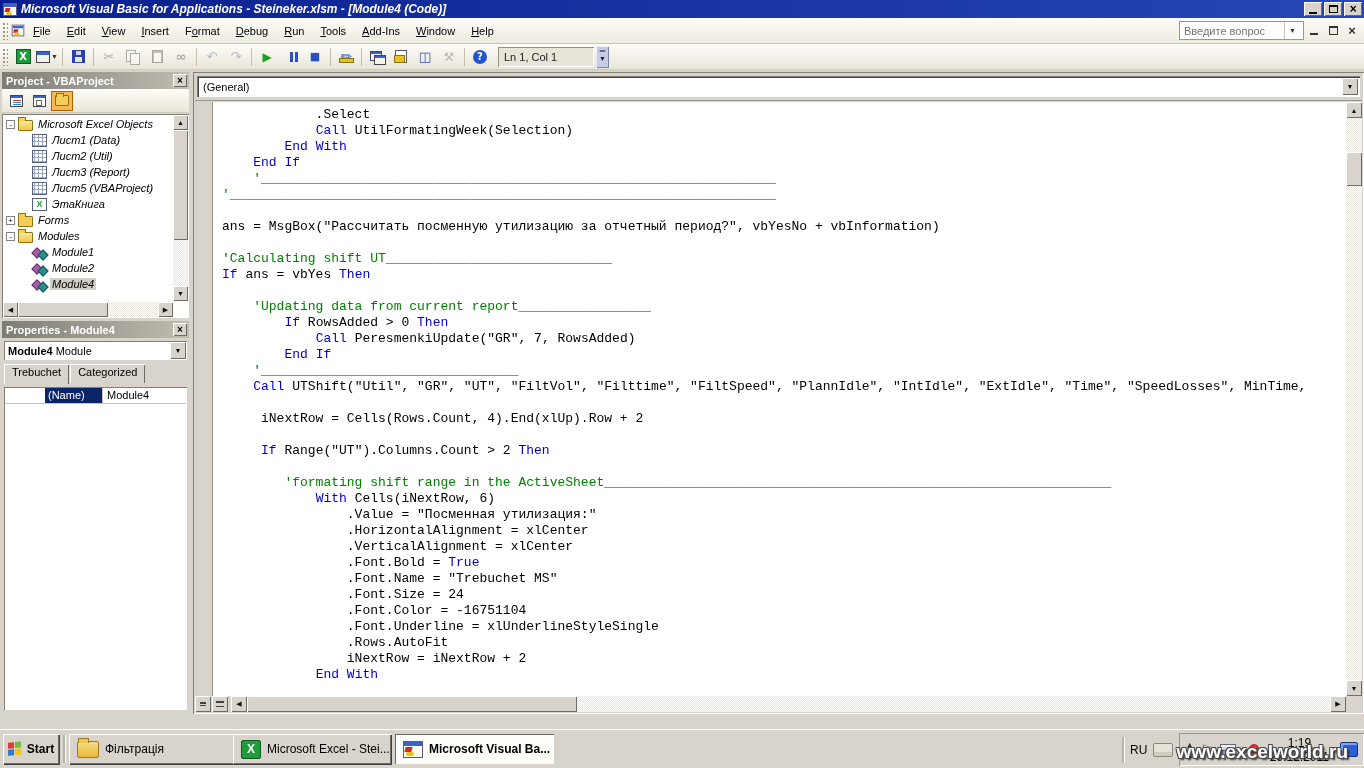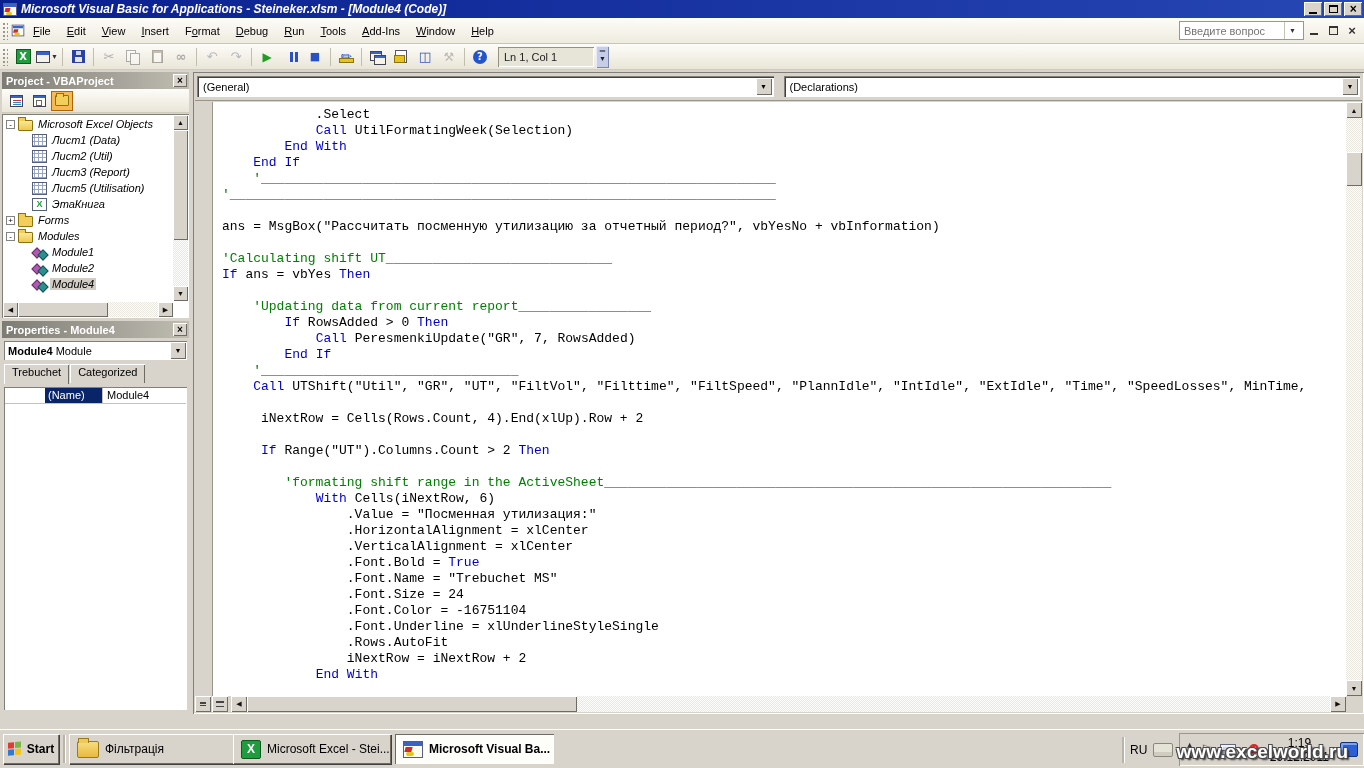--- a/index.html
+++ b/index.html
@@ -331,21 +331,21 @@
           <div class="tree-row" style="padding-left: 28px;">
             <span class="ti ti-sheet"></span>
             <span class="lbl">Лист2 (Util)</span>
           </div>
           <div class="tree-row" style="padding-left: 28px;">
             <span class="ti ti-sheet"></span>
             <span class="lbl">Лист3 (Report)</span>
           </div>
           <div class="tree-row" style="padding-left: 28px;">
             <span class="ti ti-sheet"></span>
-            <span class="lbl">Лист5 (Utilisation)</span>
+            <span class="lbl">Лист5 (VBAProject)</span>
           </div>
           <div class="tree-row" style="padding-left: 28px;">
             <span class="ti ti-workbook">X</span>
             <span class="lbl">ЭтаКнига</span>
           </div>
           <div class="tree-row" style="padding-left: 2px;">
             <span class="expander">+</span>
             <span class="ti ti-folder"></span>
             <span class="lbl">Forms</span>
           </div>
@@ -400,24 +400,20 @@
             <span class="pval">Module4</span>
           </div>
         </div>
     </div>
   </div>
 
   <div class="codewin">
     <div class="combos">
       <span class="ccombo">
         <span>(General)</span>
-        <span class="arrowbtn">▼</span>
-      </span>
-      <span class="ccombo">
-        <span>(Declarations)</span>
         <span class="arrowbtn">▼</span>
       </span>
     </div>
     <div class="codesep"></div>
     <div class="codearea">
       <div class="codemargin"></div>
       <div class="codelines" id="code-lines"><div class="cl"><span class="c-n">            .Select</span></div><div class="cl"><span class="c-n">            </span><span class="c-k">Call</span><span class="c-n"> UtilFormatingWeek(Selection)</span></div><div class="cl"><span class="c-n">        </span><span class="c-k">End With</span></div><div class="cl"><span class="c-n">    </span><span class="c-k">End If</span></div><div class="cl"><span class="c-c">    '__________________________________________________________________</span></div><div class="cl"><span class="c-c">'______________________________________________________________________</span></div><div class="cl"></div><div class="cl"><span class="c-n">ans = MsgBox("Рассчитать посменную утилизацию за отчетный период?", vbYesNo + vbInformation)</span></div><div class="cl"></div><div class="cl"><span class="c-c">'Calculating shift UT_____________________________</span></div><div class="cl"><span class="c-k">If</span><span class="c-n"> ans = vbYes </span><span class="c-k">Then</span></div><div class="cl"></div><div class="cl"><span class="c-c">    'Updating data from current report_________________</span></div><div class="cl"><span class="c-n">        </span><span class="c-k">If</span><span class="c-n"> RowsAdded &gt; 0 </span><span class="c-k">Then</span></div><div class="cl"><span class="c-n">            </span><span class="c-k">Call</span><span class="c-n"> PeresmenkiUpdate("GR", 7, RowsAdded)</span></div><div class="cl"><span class="c-n">        </span><span class="c-k">End If</span></div><div class="cl"><span class="c-c">    '_________________________________</span></div><div class="cl"><span class="c-n">    </span><span class="c-k">Call</span><span class="c-n"> UTShift("Util", "GR", "UT", "FiltVol", "Filttime", "FiltSpeed", "PlannIdle", "IntIdle", "ExtIdle", "Time", "SpeedLosses", MinTime,</span></div><div class="cl"></div><div class="cl"><span class="c-n">     iNextRow = Cells(Rows.Count, 4).End(xlUp).Row + 2</span></div><div class="cl"></div><div class="cl"><span class="c-n">     </span><span class="c-k">If</span><span class="c-n"> Range("UT").Columns.Count &gt; 2 </span><span class="c-k">Then</span></div><div class="cl"></div><div class="cl"><span class="c-c">        'formating shift range in the ActiveSheet_________________________________________________________________</span></div><div class="cl"><span class="c-n">            </span><span class="c-k">With</span><span class="c-n"> Cells(iNextRow, 6)</span></div><div class="cl"><span class="c-n">                .Value = "Посменная утилизация:"</span></div><div class="cl"><span class="c-n">                .HorizontalAlignment = xlCenter</span></div><div class="cl"><span class="c-n">                .VerticalAlignment = xlCenter</span></div><div class="cl"><span class="c-n">                .Font.Bold = </span><span class="c-k">True</span></div><div class="cl"><span class="c-n">                .Font.Name = "Trebuchet MS"</span></div><div class="cl"><span class="c-n">                .Font.Size = 24</span></div><div class="cl"><span class="c-n">                .Font.Color = -16751104</span></div><div class="cl"><span class="c-n">                .Font.Underline = xlUnderlineStyleSingle</span></div><div class="cl"><span class="c-n">                .Rows.AutoFit</span></div><div class="cl"><span class="c-n">                iNextRow = iNextRow + 2</span></div><div class="cl"><span class="c-n">            </span><span class="c-k">End With</span></div></div>
     </div>
     <div class="code-vscroll">
       <span class="sbbtn" style="left:0;top:0;width:16px;height:16px;">▲</span>

